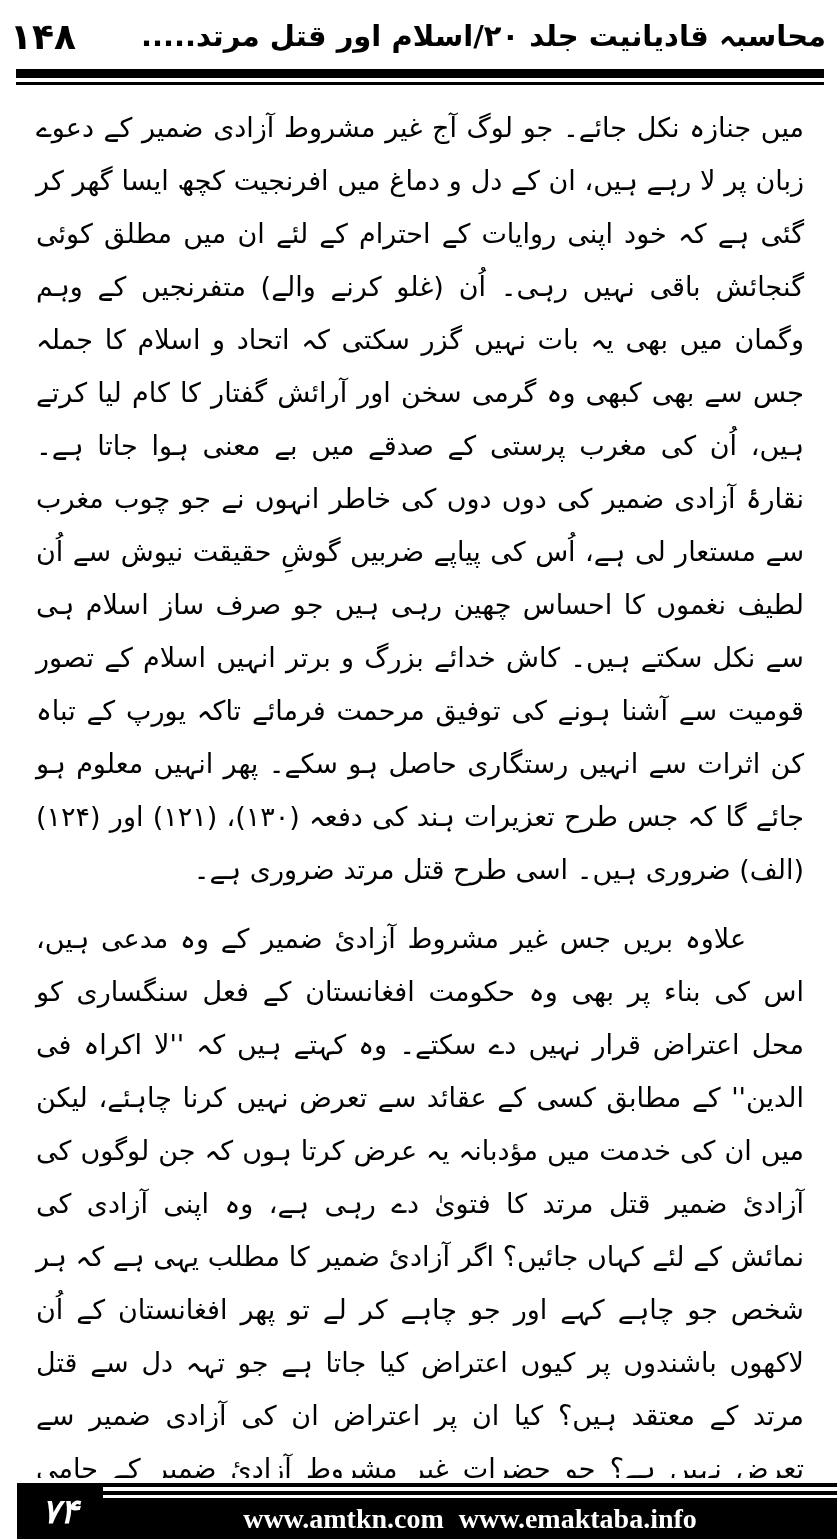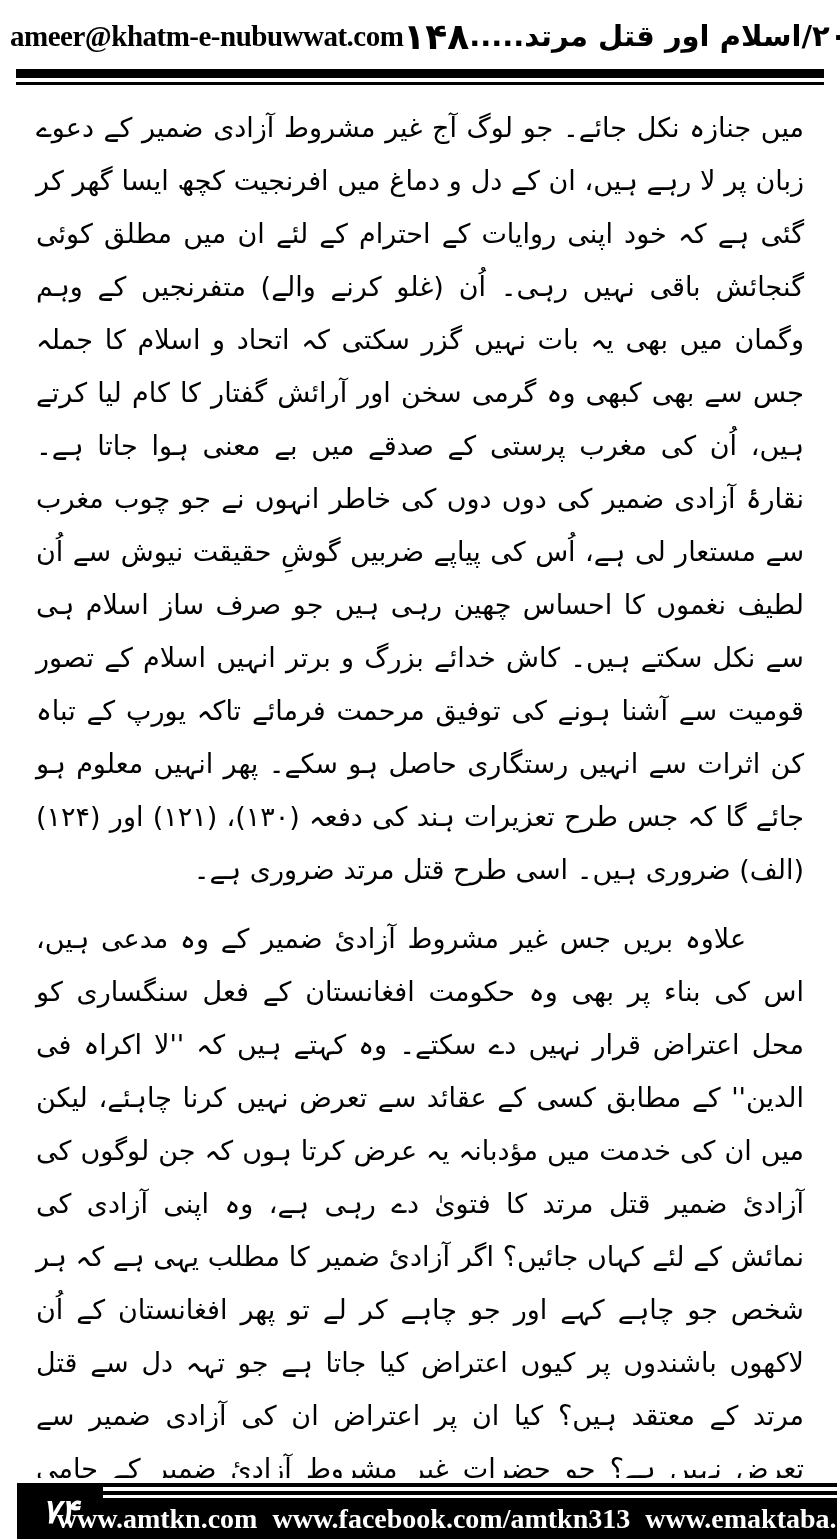--- a/index.html
+++ b/index.html
@@ -112,38 +112,36 @@
     font-size: 28px;
     white-space: nowrap;
   }
 </style>
 </head>
 <body>
 
 <div class="page">
 
   <div class="header">
-    <div class="header-email">ameer@khatm-e-nubuwwat.com</div>
     <div class="header-pagenum">۱۴۸</div>
     <div class="header-title">محاسبہ قادیانیت جلد ۲۰/اسلام اور قتل مرتد.....</div>
   </div>
 
   <div class="double-rule"></div>
 
   <div class="body-text">
     <p class="para">میں جنازہ نکل جائے۔ جو لوگ آج غیر مشروط آزادی ضمیر کے دعوے زبان پر لا رہے ہیں، ان کے دل و دماغ میں افرنجیت کچھ ایسا گھر کر گئی ہے کہ خود اپنی روایات کے احترام کے لئے ان میں مطلق کوئی گنجائش باقی نہیں رہی۔ اُن (غلو کرنے والے) متفرنجیں کے وہم وگمان میں بھی یہ بات نہیں گزر سکتی کہ اتحاد و اسلام کا جملہ جس سے بھی کبھی وہ گرمی سخن اور آرائش گفتار کا کام لیا کرتے ہیں، اُن کی مغرب پرستی کے صدقے میں بے معنی ہوا جاتا ہے۔ نقارۂ آزادی ضمیر کی دوں دوں کی خاطر انہوں نے جو چوب مغرب سے مستعار لی ہے، اُس کی پیاپے ضربیں گوشِ حقیقت نیوش سے اُن لطیف نغموں کا احساس چھین رہی ہیں جو صرف ساز اسلام ہی سے نکل سکتے ہیں۔ کاش خدائے بزرگ و برتر انہیں اسلام کے تصور قومیت سے آشنا ہونے کی توفیق مرحمت فرمائے تاکہ یورپ کے تباہ کن اثرات سے انہیں رستگاری حاصل ہو سکے۔ پھر انہیں معلوم ہو جائے گا کہ جس طرح تعزیرات ہند کی دفعہ (۱۳۰)، (۱۲۱) اور (۱۲۴) (الف) ضروری ہیں۔ اسی طرح قتل مرتد ضروری ہے۔</p>
     <p class="para indent">علاوہ بریں جس غیر مشروط آزادیٔ ضمیر کے وہ مدعی ہیں، اس کی بناء پر بھی وہ حکومت افغانستان کے فعل سنگساری کو محل اعتراض قرار نہیں دے سکتے۔ وہ کہتے ہیں کہ ''لا اکراہ فی الدین'' کے مطابق کسی کے عقائد سے تعرض نہیں کرنا چاہئے، لیکن میں ان کی خدمت میں مؤدبانہ یہ عرض کرتا ہوں کہ جن لوگوں کی آزادیٔ ضمیر قتل مرتد کا فتویٰ دے رہی ہے، وہ اپنی آزادی کی نمائش کے لئے کہاں جائیں؟ اگر آزادیٔ ضمیر کا مطلب یہی ہے کہ ہر شخص جو چاہے کہے اور جو چاہے کر لے تو پھر افغانستان کے اُن لاکھوں باشندوں پر کیوں اعتراض کیا جاتا ہے جو تہہ دل سے قتل مرتد کے معتقد ہیں؟ کیا ان پر اعتراض ان کی آزادی ضمیر سے تعرض نہیں ہے؟ جو حضرات غیر مشروط آزادیٔ ضمیر کے حامی ہیں، کیا وہ از راہ نوازش اس سوال کا جواب دینے کی زحمت گوارا فرمائیں گے؟</p>
     <p class="para indent"><span>رہا یہ سوال کہ مرتد کو قتل کیا جائے یا سنگسار کیا جائے، سو میں سزاؤں کے فلسفے پر ابتدائے مضمون میں بحث کر چکا ہوں۔ مجھے اس سے انکار نہیں کہ قتل ایک جامع لفظ ہے جو جان لینے کی مختلف صورتوں کو شامل ہے۔ اگر کسی کو جلا دیا جائے تو وہ بھی قتل ہوگا، سولی پر لٹکا دیا جائے تو وہ بھی قتل ہوگا، تلوار سے مار دیا جائے تو وہ بھی قتل ہوگا لیکن احادیث و آیات پر غائر نظر ڈالنے سے یہی مستفاد ہوتا ہے کہ مرتد کو قتل کیا جائے۔ احادیث میں ''فاقتلوہ''</span> </p>
   </div>
 
   <div class="footer">
     <div class="footer-pagenum-box">۷۴</div>
     <div class="footer-right">
       <div class="footer-stripes"></div>
       <div class="footer-urlbar">
         <span>www.amtkn.com</span>
-        <span>www.facebook.com/amtkn313</span>
         <span>www.emaktaba.info</span>
       </div>
     </div>
   </div>
 
 </div>
 
 </body></html>

